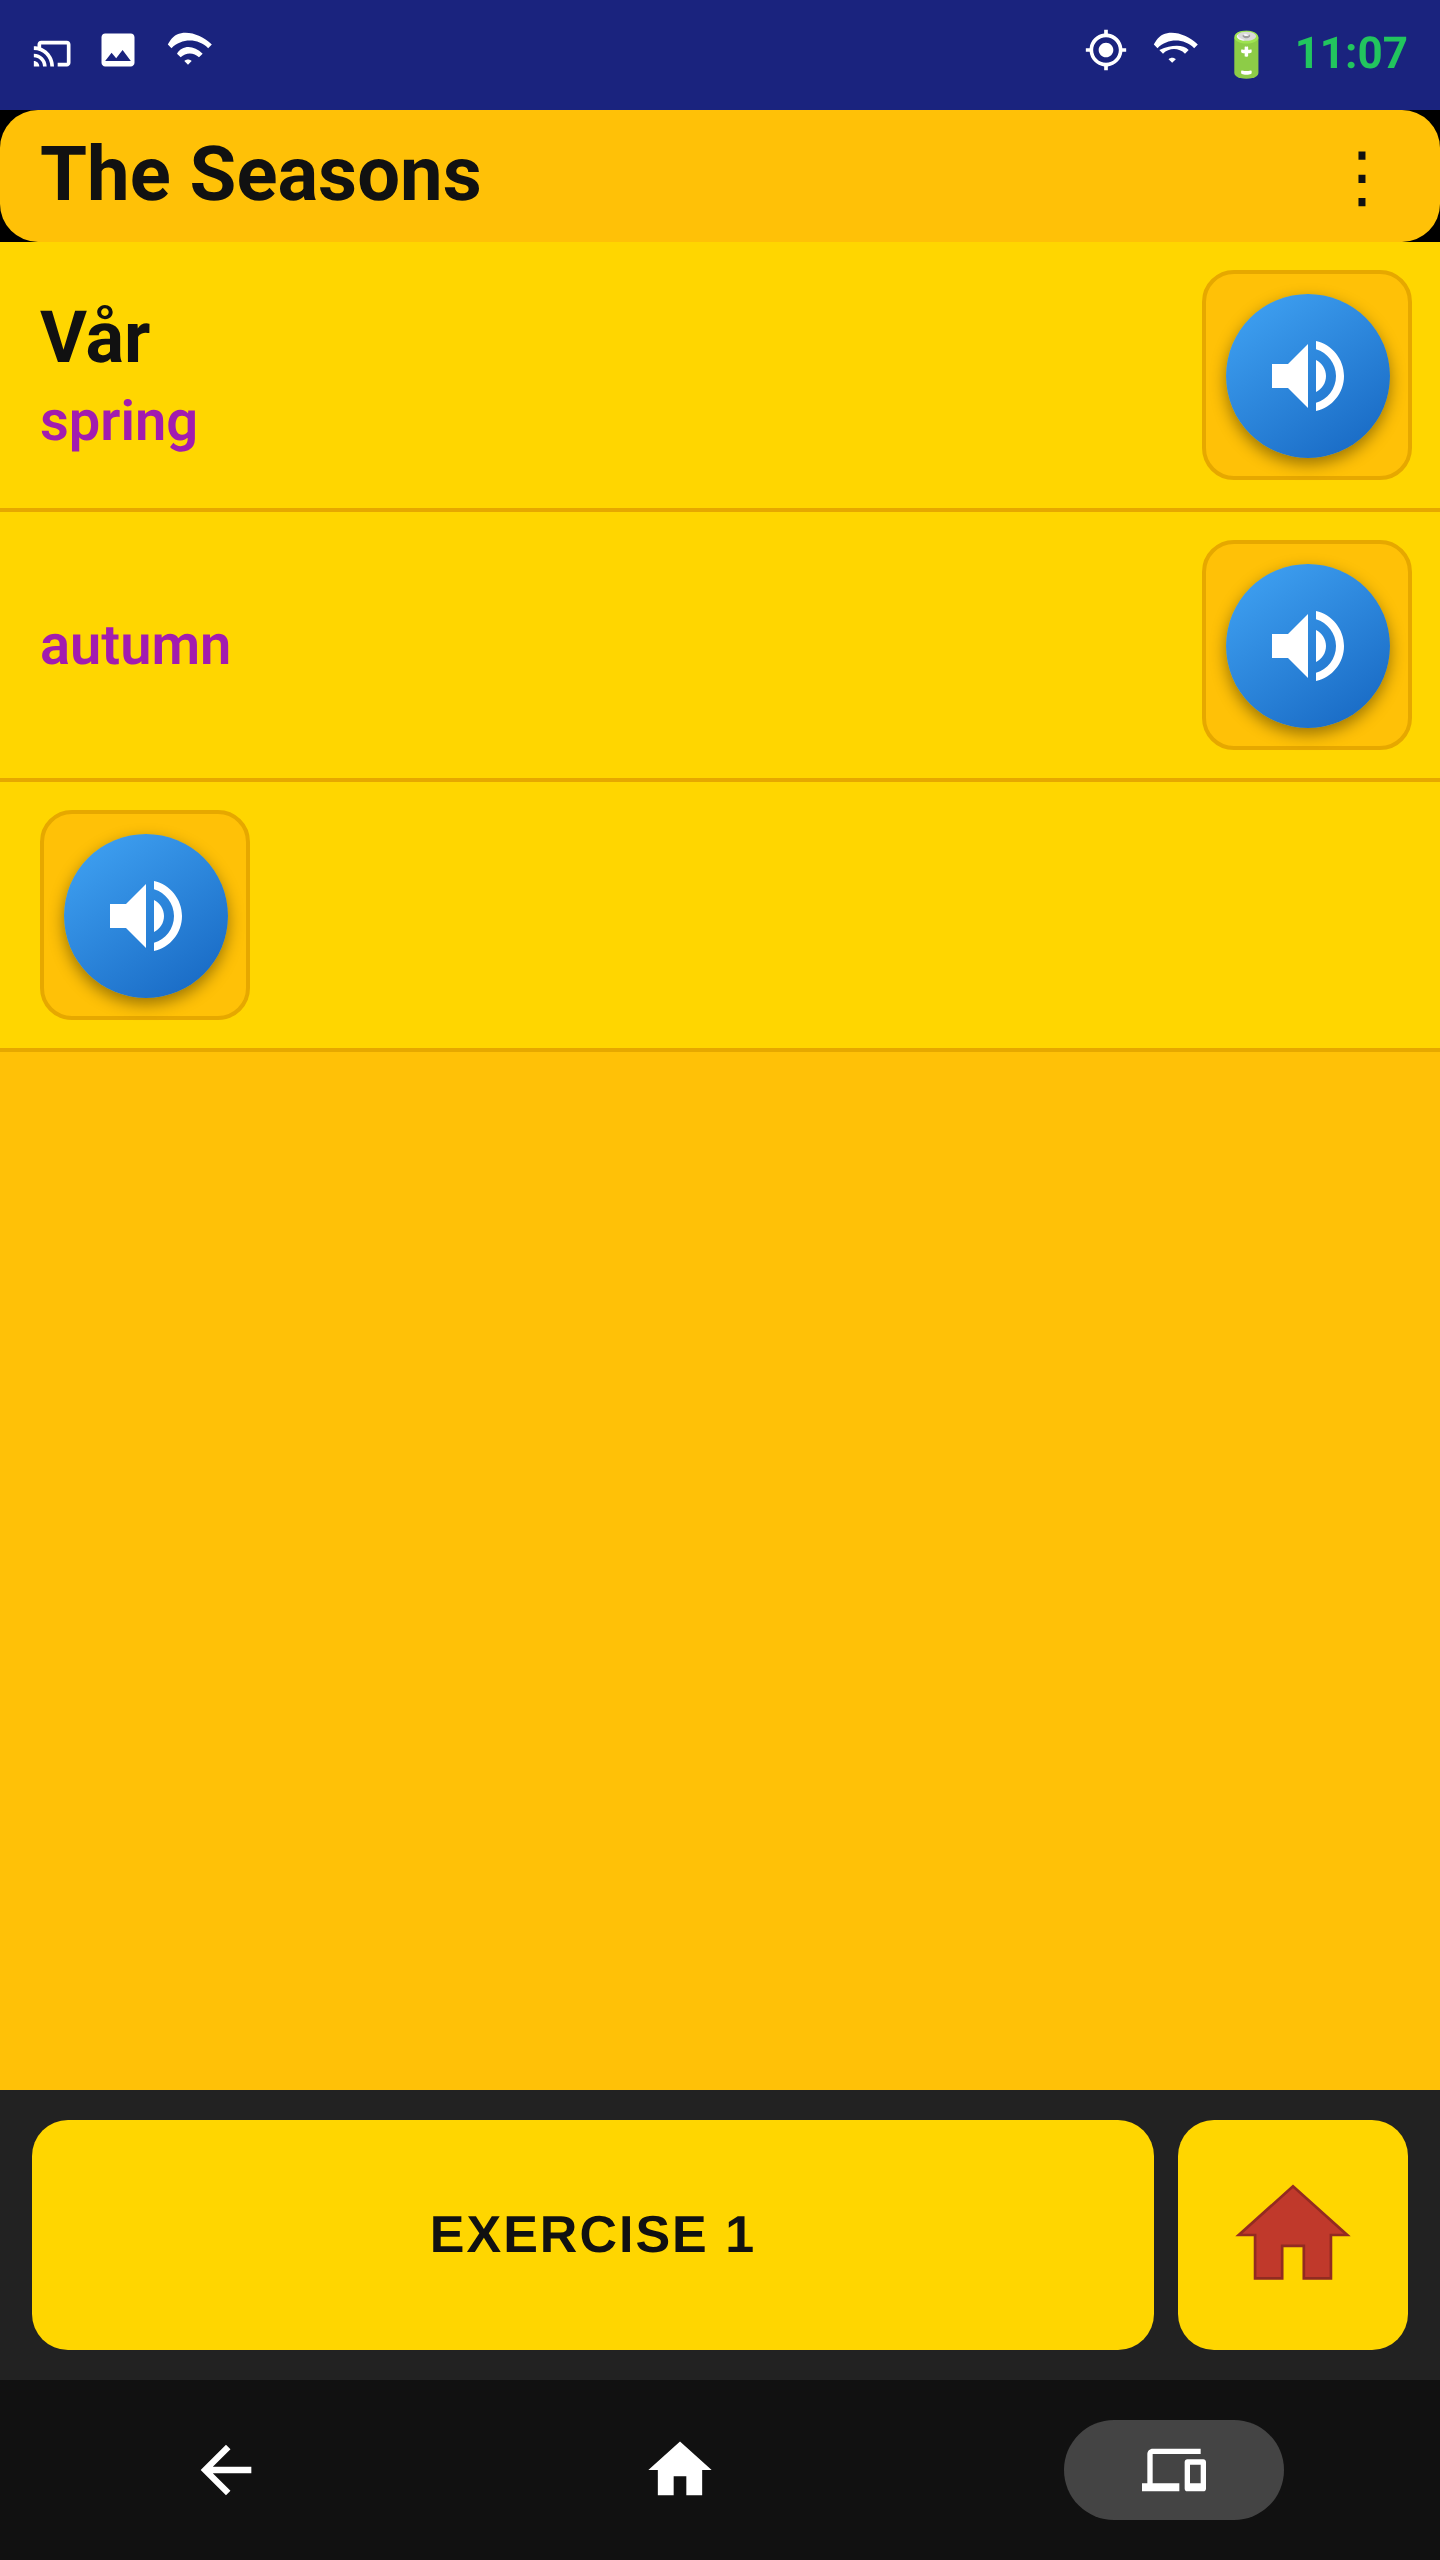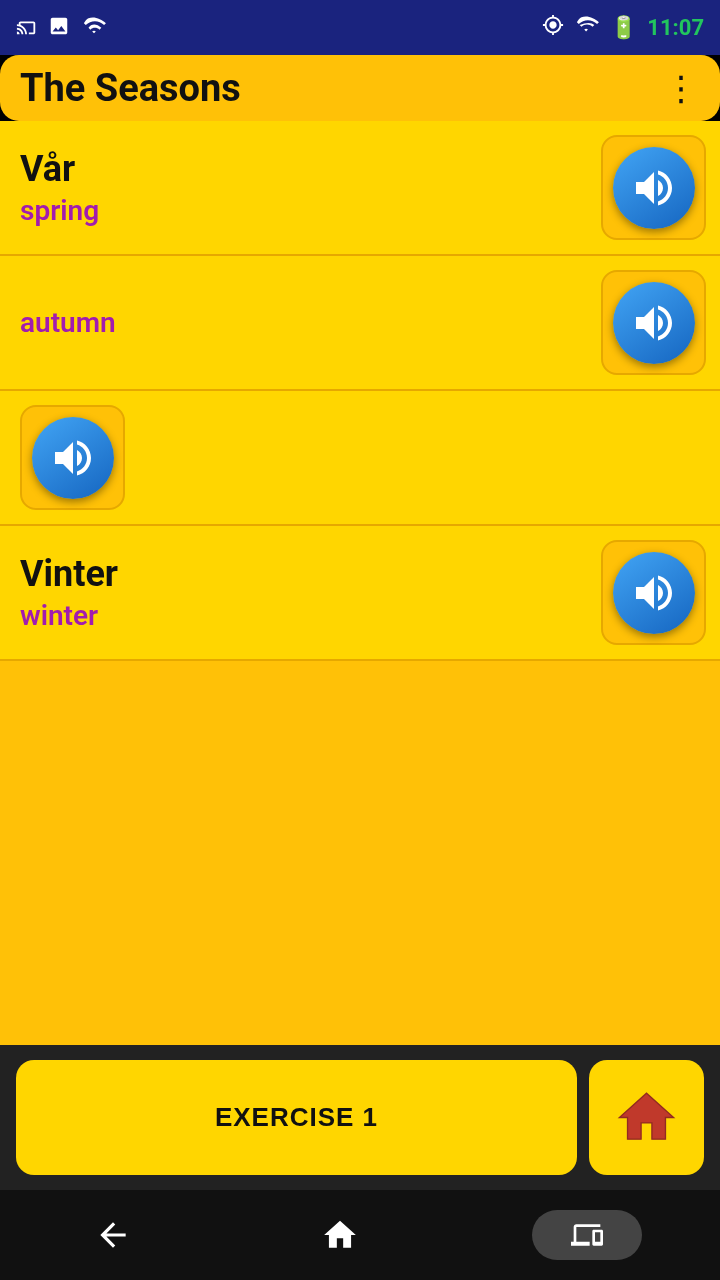--- a/index.html
+++ b/index.html
@@ -293,33 +293,20 @@
     <div class="word-item">
       <button class="audio-btn">
         <div class="audio-circle">
           <svg viewBox="0 0 24 24" fill="white">
             <path d="M3 9v6h4l5 5V4L7 9H3zm13.5 3c0-1.77-1.02-3.29-2.5-4.03v8.05c1.48-.73 2.5-2.25 2.5-4.02zM14 3.23v2.06c2.89.86 5 3.54 5 6.71s-2.11 5.85-5 6.71v2.06c4.01-.91 7-4.49 7-8.77s-2.99-7.86-7-8.77z"></path>
           </svg>
         </div>
       </button>
     </div>
 
-    <div class="word-item">
-      <div class="word-text-group">
-        <span class="word-native">Vinter</span>
-        <span class="word-translation">winter</span>
-      </div>
-      <button class="audio-btn">
-        <div class="audio-circle">
-          <svg viewBox="0 0 24 24" fill="white">
-            <path d="M3 9v6h4l5 5V4L7 9H3zm13.5 3c0-1.77-1.02-3.29-2.5-4.03v8.05c1.48-.73 2.5-2.25 2.5-4.02zM14 3.23v2.06c2.89.86 5 3.54 5 6.71s-2.11 5.85-5 6.71v2.06c4.01-.91 7-4.49 7-8.77s-2.99-7.86-7-8.77z"></path>
-          </svg>
-        </div>
-      </button>
-    </div>
 
   </div>
 
   <div class="empty-area"></div>
 
 </div>
 
 <div class="bottom-buttons">
   <button class="action-btn">EXERCISE 1</button>
   <button class="home-btn">

